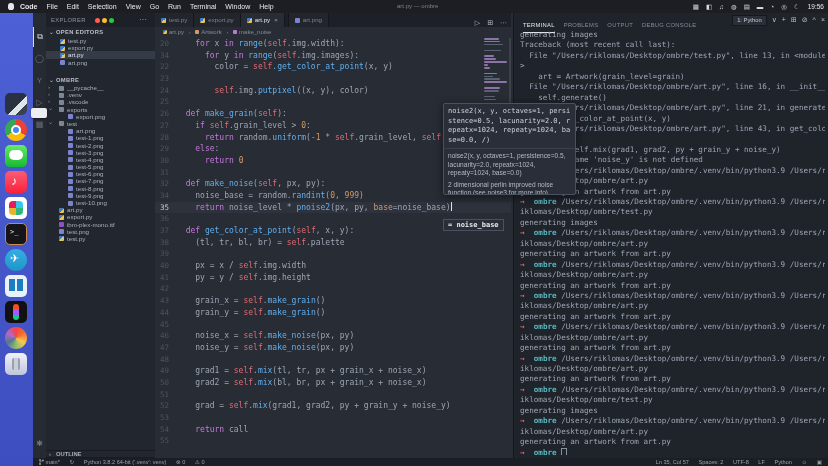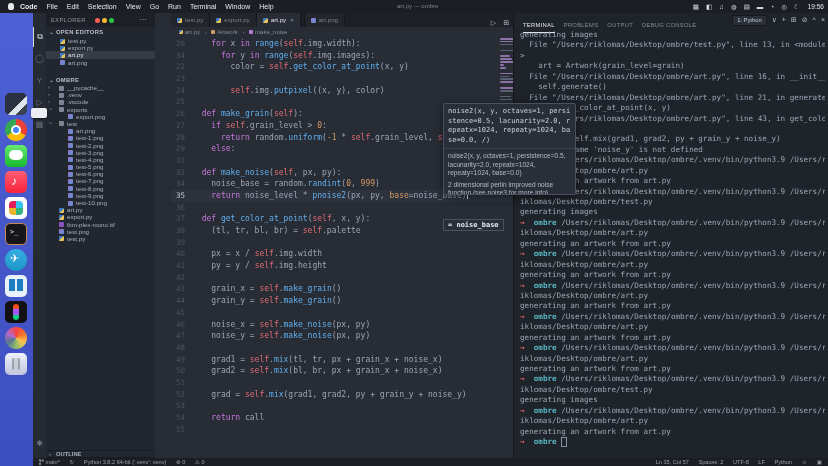--- a/index.html
+++ b/index.html
@@ -74,21 +74,21 @@
   .fic{display:inline-block;width:5px;height:5px;margin-right:3px;vertical-align:-0.5px;border-radius:1px;}
   .fic.py{background:linear-gradient(135deg,#3f7cc1 0 50%,#e8c35a 50%);}
   .fic.png{background:linear-gradient(135deg,#9a78c9,#5a8fd4);}
   .fic.ttf{background:#8b55c0;}
   .fic.fld{background:#7d8694;border-radius:0 1px 1px 1px;}
   .trr .car{position:absolute;left:2px;top:-0.5px;font-size:6px;color:#8d939e;}
   .sb-bot{position:absolute;left:0;width:109px;height:7px;line-height:7px;font-size:5.8px;font-weight:bold;
     color:#a7adb8;border-top:1px solid #181b20;padding-left:10px;box-sizing:border-box;}
   .sb-bot .car{position:absolute;left:3px;font-weight:normal;}
   
-  #editor{position:absolute;left:155px;top:13px;width:356px;height:445px;background:#282c34;z-index:6;margin-left:16px;}
+  #editor{position:absolute;left:155px;top:13px;width:356px;height:445px;background:#282c34;z-index:6;}
   #tabbar{position:absolute;left:0;top:0;width:356px;height:14px;background:#1d2026;white-space:nowrap;}
   .tab{display:inline-block;height:14px;line-height:14px;padding:0 6px;font-size:6.2px;color:#7d828c;
     background:#22252c;border-right:1px solid #15171c;vertical-align:top;}
   .tab.act{background:#282c34;color:#e4e7ec;}
   .tab.g2{margin-left:3px;border-left:1px solid #15171c;}
   .tab .tx{margin-left:4px;color:#9aa1ad;}
   #editor-actions{position:absolute;right:4px;top:0;height:14px;line-height:14px;}
   .eai{margin-left:7px;font-size:7px;color:#b9bfc9;}
   #breadcrumb{position:absolute;left:0;top:14px;width:356px;height:11px;line-height:11px;font-size:6px;
     color:#868c97;padding-left:8px;box-sizing:border-box;white-space:nowrap;}
@@ -236,20 +236,21 @@
         <div class="cl"><span class="ln">20</span><span class="ct"><span class="tk-d">    </span><span class="tk-k">for</span><span class="tk-d"> x </span><span class="tk-k">in</span><span class="tk-d"> </span><span class="tk-f">range</span><span class="tk-d">(</span><span class="tk-s">self</span><span class="tk-d">.img.width):</span></span></div>
         <div class="cl"><span class="ln">34</span><span class="ct"><span class="tk-d">      </span><span class="tk-k">for</span><span class="tk-d"> y </span><span class="tk-k">in</span><span class="tk-d"> </span><span class="tk-f">range</span><span class="tk-d">(</span><span class="tk-s">self</span><span class="tk-d">.img.images):</span></span></div>
         <div class="cl"><span class="ln">22</span><span class="ct"><span class="tk-d">        color = </span><span class="tk-s">self</span><span class="tk-d">.</span><span class="tk-f">get_color_at_point</span><span class="tk-d">(x, y)</span></span></div>
         <div class="cl"><span class="ln">23</span><span class="ct"></span></div>
         <div class="cl"><span class="ln">24</span><span class="ct"><span class="tk-d">        </span><span class="tk-s">self</span><span class="tk-d">.img.</span><span class="tk-f">putpixel</span><span class="tk-d">((x, y), color)</span></span></div>
         <div class="cl"><span class="ln">25</span><span class="ct"></span></div>
         <div class="cl"><span class="ln">26</span><span class="ct"><span class="tk-d">  </span><span class="tk-k">def</span><span class="tk-d"> </span><span class="tk-f">make_grain</span><span class="tk-d">(</span><span class="tk-s">self</span><span class="tk-d">):</span></span></div>
         <div class="cl"><span class="ln">27</span><span class="ct"><span class="tk-d">    </span><span class="tk-k">if</span><span class="tk-d"> </span><span class="tk-s">self</span><span class="tk-d">.grain_level &gt; </span><span class="tk-n">0</span><span class="tk-d">:</span></span></div>
         <div class="cl"><span class="ln">28</span><span class="ct"><span class="tk-d">      </span><span class="tk-k">return</span><span class="tk-d"> random.</span><span class="tk-f">uniform</span><span class="tk-d">(</span><span class="tk-n">-1</span><span class="tk-d"> * </span><span class="tk-s">self</span><span class="tk-d">.grain_level, </span><span class="tk-s">self</span><span class="tk-d">.grain_level)</span></span></div>
         <div class="cl"><span class="ln">29</span><span class="ct"><span class="tk-d">    </span><span class="tk-k">else</span><span class="tk-d">:</span></span></div>
+        <div class="cl"><span class="ln">30</span><span class="ct"><span class="tk-d">      </span><span class="tk-k">return</span><span class="tk-d"> </span><span class="tk-n">0</span></span></div>
         <div class="cl"><span class="ln">31</span><span class="ct"></span></div>
         <div class="cl"><span class="ln">32</span><span class="ct"><span class="tk-d">  </span><span class="tk-k">def</span><span class="tk-d"> </span><span class="tk-f">make_noise</span><span class="tk-d">(</span><span class="tk-s">self</span><span class="tk-d">, px, py):</span></span></div>
         <div class="cl"><span class="ln">34</span><span class="ct"><span class="tk-d">    noise_base = random.</span><span class="tk-f">randint</span><span class="tk-d">(</span><span class="tk-n">0</span><span class="tk-d">, </span><span class="tk-n">999</span><span class="tk-d">)</span></span></div>
         <div class="cl cla"><span class="ln">35</span><span class="ct"><span class="tk-d">    </span><span class="tk-k">return</span><span class="tk-d"> noise_level * </span><span class="tk-f">pnoise2</span><span class="tk-d">(px, py, </span><span class="tk-p">base</span><span class="tk-d">=noise_base)</span><span class="caret"></span></span></div>
         <div class="cl"><span class="ln">36</span><span class="ct"></span></div>
         <div class="cl"><span class="ln">37</span><span class="ct"><span class="tk-d">  </span><span class="tk-k">def</span><span class="tk-d"> </span><span class="tk-f">get_color_at_point</span><span class="tk-d">(</span><span class="tk-s">self</span><span class="tk-d">, x, y):</span></span></div>
         <div class="cl"><span class="ln">38</span><span class="ct"><span class="tk-d">    (tl, tr, bl, br) = </span><span class="tk-s">self</span><span class="tk-d">.palette</span></span></div>
         <div class="cl"><span class="ln">39</span><span class="ct"></span></div>
         <div class="cl"><span class="ln">40</span><span class="ct"><span class="tk-d">    px = x / </span><span class="tk-s">self</span><span class="tk-d">.img.width</span></span></div>
         <div class="cl"><span class="ln">41</span><span class="ct"><span class="tk-d">    py = y / </span><span class="tk-s">self</span><span class="tk-d">.img.height</span></span></div>
@@ -311,20 +312,21 @@
 
   <div id="terminal">
     <div id="term-head">
       <span id="term-tabs"><span class="tt on">TERMINAL</span><span class="tt">PROBLEMS</span><span class="tt">OUTPUT</span><span class="tt">DEBUG CONSOLE</span></span>
       <span id="term-ctrls">
         <span id="shell-box">1: Python</span><span id="term-ctrl-icons"><span class="tci">∨</span><span class="tci">+</span><span class="tci">⊞</span><span class="tci">⊘</span><span class="tci">^</span><span class="tci">×</span></span>
       </span>
     </div>
     <div id="term-body">
         <div class="tl"><span class="tk-d">generating images</span></div>
+        <div class="tl"><span class="tk-d">Traceback (most recent call last):</span></div>
         <div class="tl"><span class="tk-d">  File "/Users/riklomas/Desktop/ombre/test.py", line 13, in &lt;module</span></div>
         <div class="tl"><span class="tk-d">&gt;</span></div>
         <div class="tl"><span class="tk-d">    art = Artwork(grain_level=grain)</span></div>
         <div class="tl"><span class="tk-d">  File "/Users/riklomas/Desktop/ombre/art.py", line 16, in __init__</span></div>
         <div class="tl"><span class="tk-d">    self.generate()</span></div>
         <div class="tl"><span class="tk-d">  File "/Users/riklomas/Desktop/ombre/art.py", line 21, in generate</span></div>
         <div class="tl"><span class="tk-d">    self.get_color_at_point(x, y)</span></div>
         <div class="tl"><span class="tk-d">  File "/Users/riklomas/Desktop/ombre/art.py", line 43, in get_colo</span></div>
         <div class="tl"><span class="tk-d">r_at_point</span></div>
         <div class="tl"><span class="tk-d">    grad = self.mix(grad1, grad2, py + grain_y + noise_y)</span></div>

